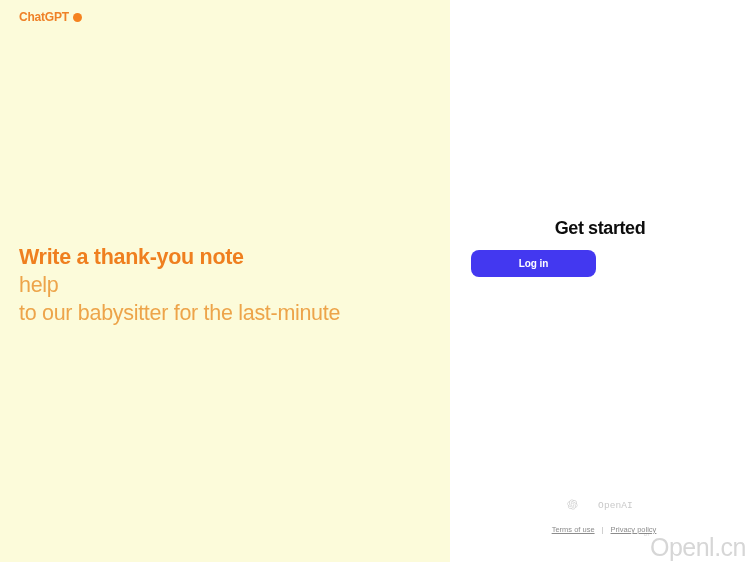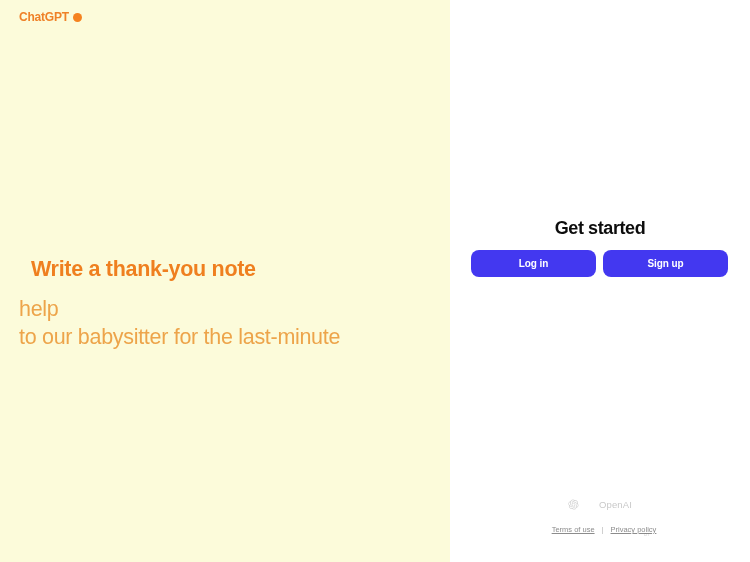--- a/index.html
+++ b/index.html
@@ -57,21 +57,21 @@
     left: 19px;
     top: 243px;
     width: 400px;
   }
   .prompt-line-strong {
     font-size: 21.5px;
     font-weight: bold;
     color: #ef7f1f;
     line-height: 28px;
     letter-spacing: -0.3px;
-    margin: 12px;
+    margin: 0;
   }
   .prompt-line-soft {
     font-size: 21.5px;
     font-weight: normal;
     color: #eda44a;
     line-height: 28px;
     letter-spacing: -0.3px;
     margin: 0;
   }
 
@@ -119,23 +119,24 @@
     display: flex;
     align-items: center;
     justify-content: center;
   }
   .openai-footer-logo {
     position: absolute;
     top: 499px;
     left: 0;
     right: 0;
     display: flex;
-    align-items: center;
+    align-items: flex-end;
     justify-content: center;
     gap: 20px;
+    font-family: Liberation Mono, monospace;
   }
   .openai-mark {
     width: 11px;
     height: 11px;
     display: block;
   }
   .openai-wordmark {
     font-size: 9.5px;
     color: #c9c9c9;
     font-weight: normal;
@@ -208,35 +209,35 @@
     </div>
 
   </div>
 
   <div class="right-panel">
 
     <div class="get-started-title">Get started</div>
 
     <div class="auth-buttons">
       <button class="auth-btn">Log in</button>
-      <button class="auth-btn">Sign up</button>
     </div>
 
     <div class="openai-footer-logo">
       <span>
         <svg class="openai-mark" viewBox="0 0 24 24" xmlns="http://www.w3.org/2000/svg" aria-hidden="true">
           <path fill="#cfcfcf" d="M21.5 10.1a5.6 5.6 0 0 0-.5-4.6 5.7 5.7 0 0 0-6.1-2.7A5.6 5.6 0 0 0 10.7 1a5.7 5.7 0 0 0-5.4 3.9 5.6 5.6 0 0 0-3.7 2.7 5.7 5.7 0 0 0 .7 6.6 5.6 5.6 0 0 0 .5 4.6 5.7 5.7 0 0 0 6.1 2.7A5.6 5.6 0 0 0 13.1 23a5.7 5.7 0 0 0 5.4-3.9 5.6 5.6 0 0 0 3.7-2.7 5.7 5.7 0 0 0-.7-6.3zM13.1 21.5a4.2 4.2 0 0 1-2.7-1l.1-.1 4.5-2.6a.7.7 0 0 0 .4-.6v-6.3l1.9 1.1v5.3a4.2 4.2 0 0 1-4.2 4.2zM4 18a4.2 4.2 0 0 1-.5-2.8l.1.1 4.5 2.6a.7.7 0 0 0 .7 0l5.5-3.2v2.2l-4.6 2.7A4.2 4.2 0 0 1 4 18zM2.8 8.4a4.2 4.2 0 0 1 2.2-1.8v5.4a.7.7 0 0 0 .4.6l5.5 3.1-1.9 1.1-4.6-2.6a4.2 4.2 0 0 1-1.6-5.8zm15.6 3.6L12.9 8.8l1.9-1.1 4.6 2.6a4.2 4.2 0 0 1-.6 7.6v-5.4a.7.7 0 0 0-.4-.5zm1.9-2.8l-.1-.1-4.5-2.6a.7.7 0 0 0-.7 0L9.5 9.7V7.5l4.6-2.7a4.2 4.2 0 0 1 6.2 4.4zM8.5 13.1L6.6 12V6.7a4.2 4.2 0 0 1 6.9-3.2l-.1.1-4.5 2.6a.7.7 0 0 0-.4.6zm1-2.2L12 9.4l2.5 1.5v2.9L12 15.3l-2.5-1.5z"></path>
         </svg>
       </span>
       <span class="openai-wordmark">OpenAI</span>
     </div>
 
     <div class="legal-links">
       <a href="#">Terms of use</a>
       <span class="legal-sep">|</span>
       <a href="#">Privacy policy</a>
     </div>
 
   </div>
 
   <div class="watermark-sup">cn</div>
+  <div class="watermark">Openl.cn</div>
 
 </div>
 
 </body></html>

